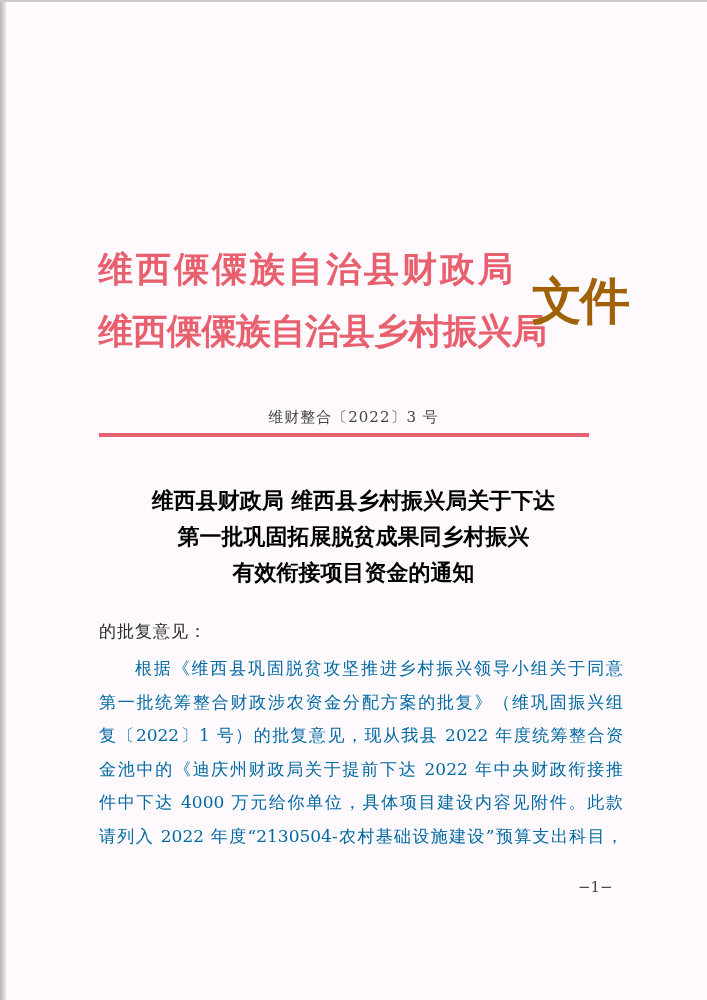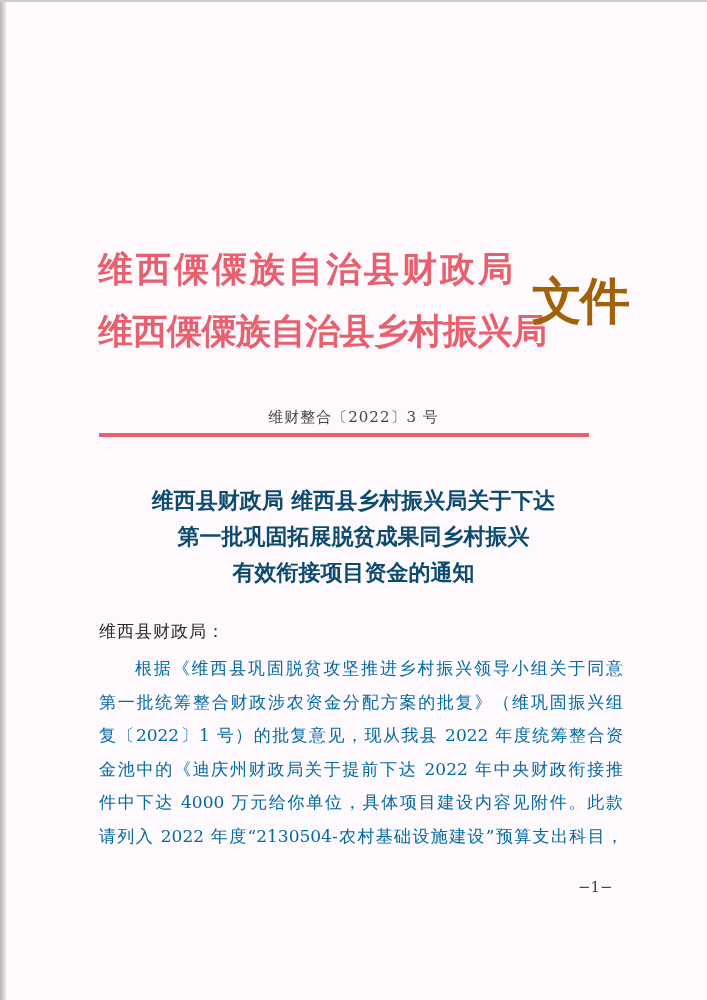--- a/index.html
+++ b/index.html
@@ -74,21 +74,21 @@
     width: 490px;
     height: 4px;
     background: #e8606e;
   }
   .title {
     position: absolute;
     left: 0;
     width: 707px;
     top: 482px;
     text-align: center;
-    color: #0c4a6e;
+    color: #000000;
     font-weight: bold;
     font-size: 22px;
     line-height: 36px;
   }
   .title .tline { white-space: nowrap; }
   .salutation {
     position: absolute;
     left: 99px;
     top: 620px;
     color: #2a2a2a;
@@ -135,21 +135,21 @@
 
 <div class="doc-number">维财整合〔2022〕3 号</div>
 <div class="red-rule"></div>
 
 <div class="title">
   <div class="tline">维西县财政局  维西县乡村振兴局关于下达</div>
   <div class="tline">第一批巩固拓展脱贫成果同乡村振兴</div>
   <div class="tline">有效衔接项目资金的通知</div>
 </div>
 
-<div class="salutation">维西县财政局：</div>
+<div class="salutation">的批复意见：</div>
 
 <div class="body-text">
   <span class="bl indent">根据《维西县巩固脱贫攻坚推进乡村振兴领导小组关于同意</span>
   <span class="bl">第一批统筹整合财政涉农资金分配方案的批复》（维巩固振兴组</span>
   <span class="bl">复〔2022〕1 号）的批复意见，现从我县 2022 年度统筹整合资</span>
   <span class="bl">金池中的《迪庆州财政局关于提前下达 2022 年中央财政衔接推</span>
   <span class="bl">件中下达 4000 万元给你单位，具体项目建设内容见附件。此款</span>
   <span class="bl">请列入 2022 年度“2130504-农村基础设施建设”预算支出科目，</span>
 </div>
 

